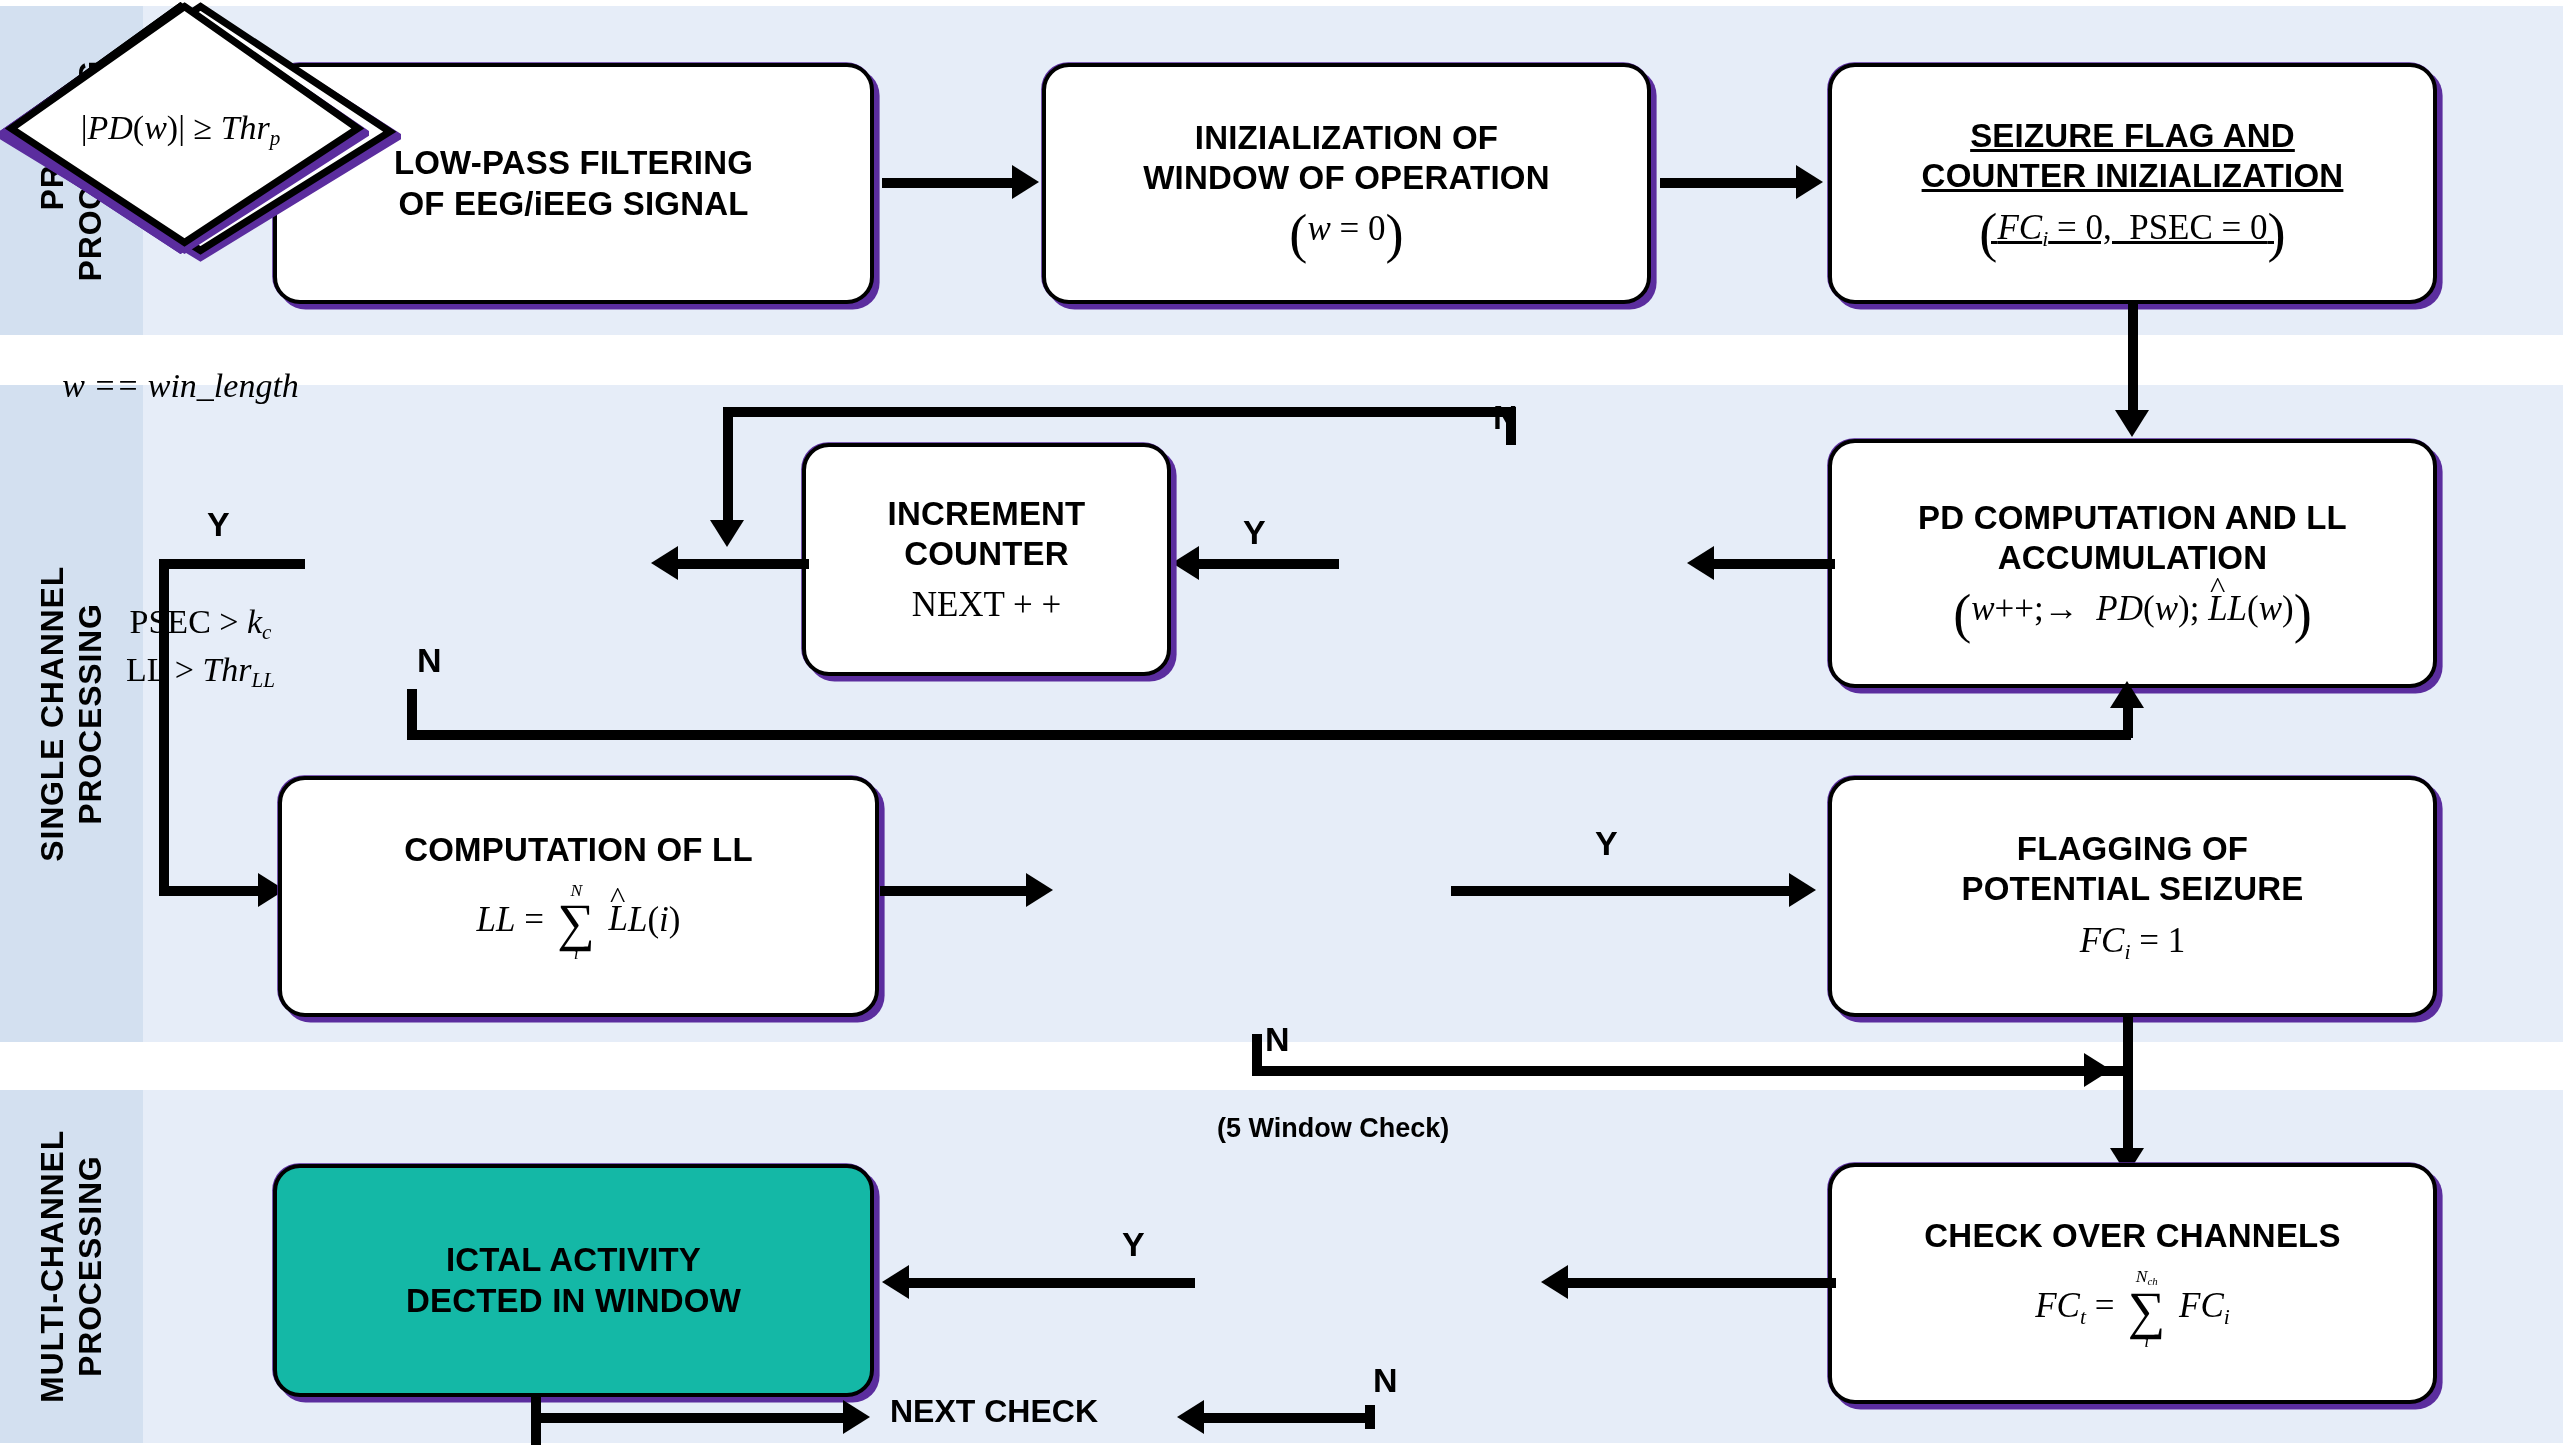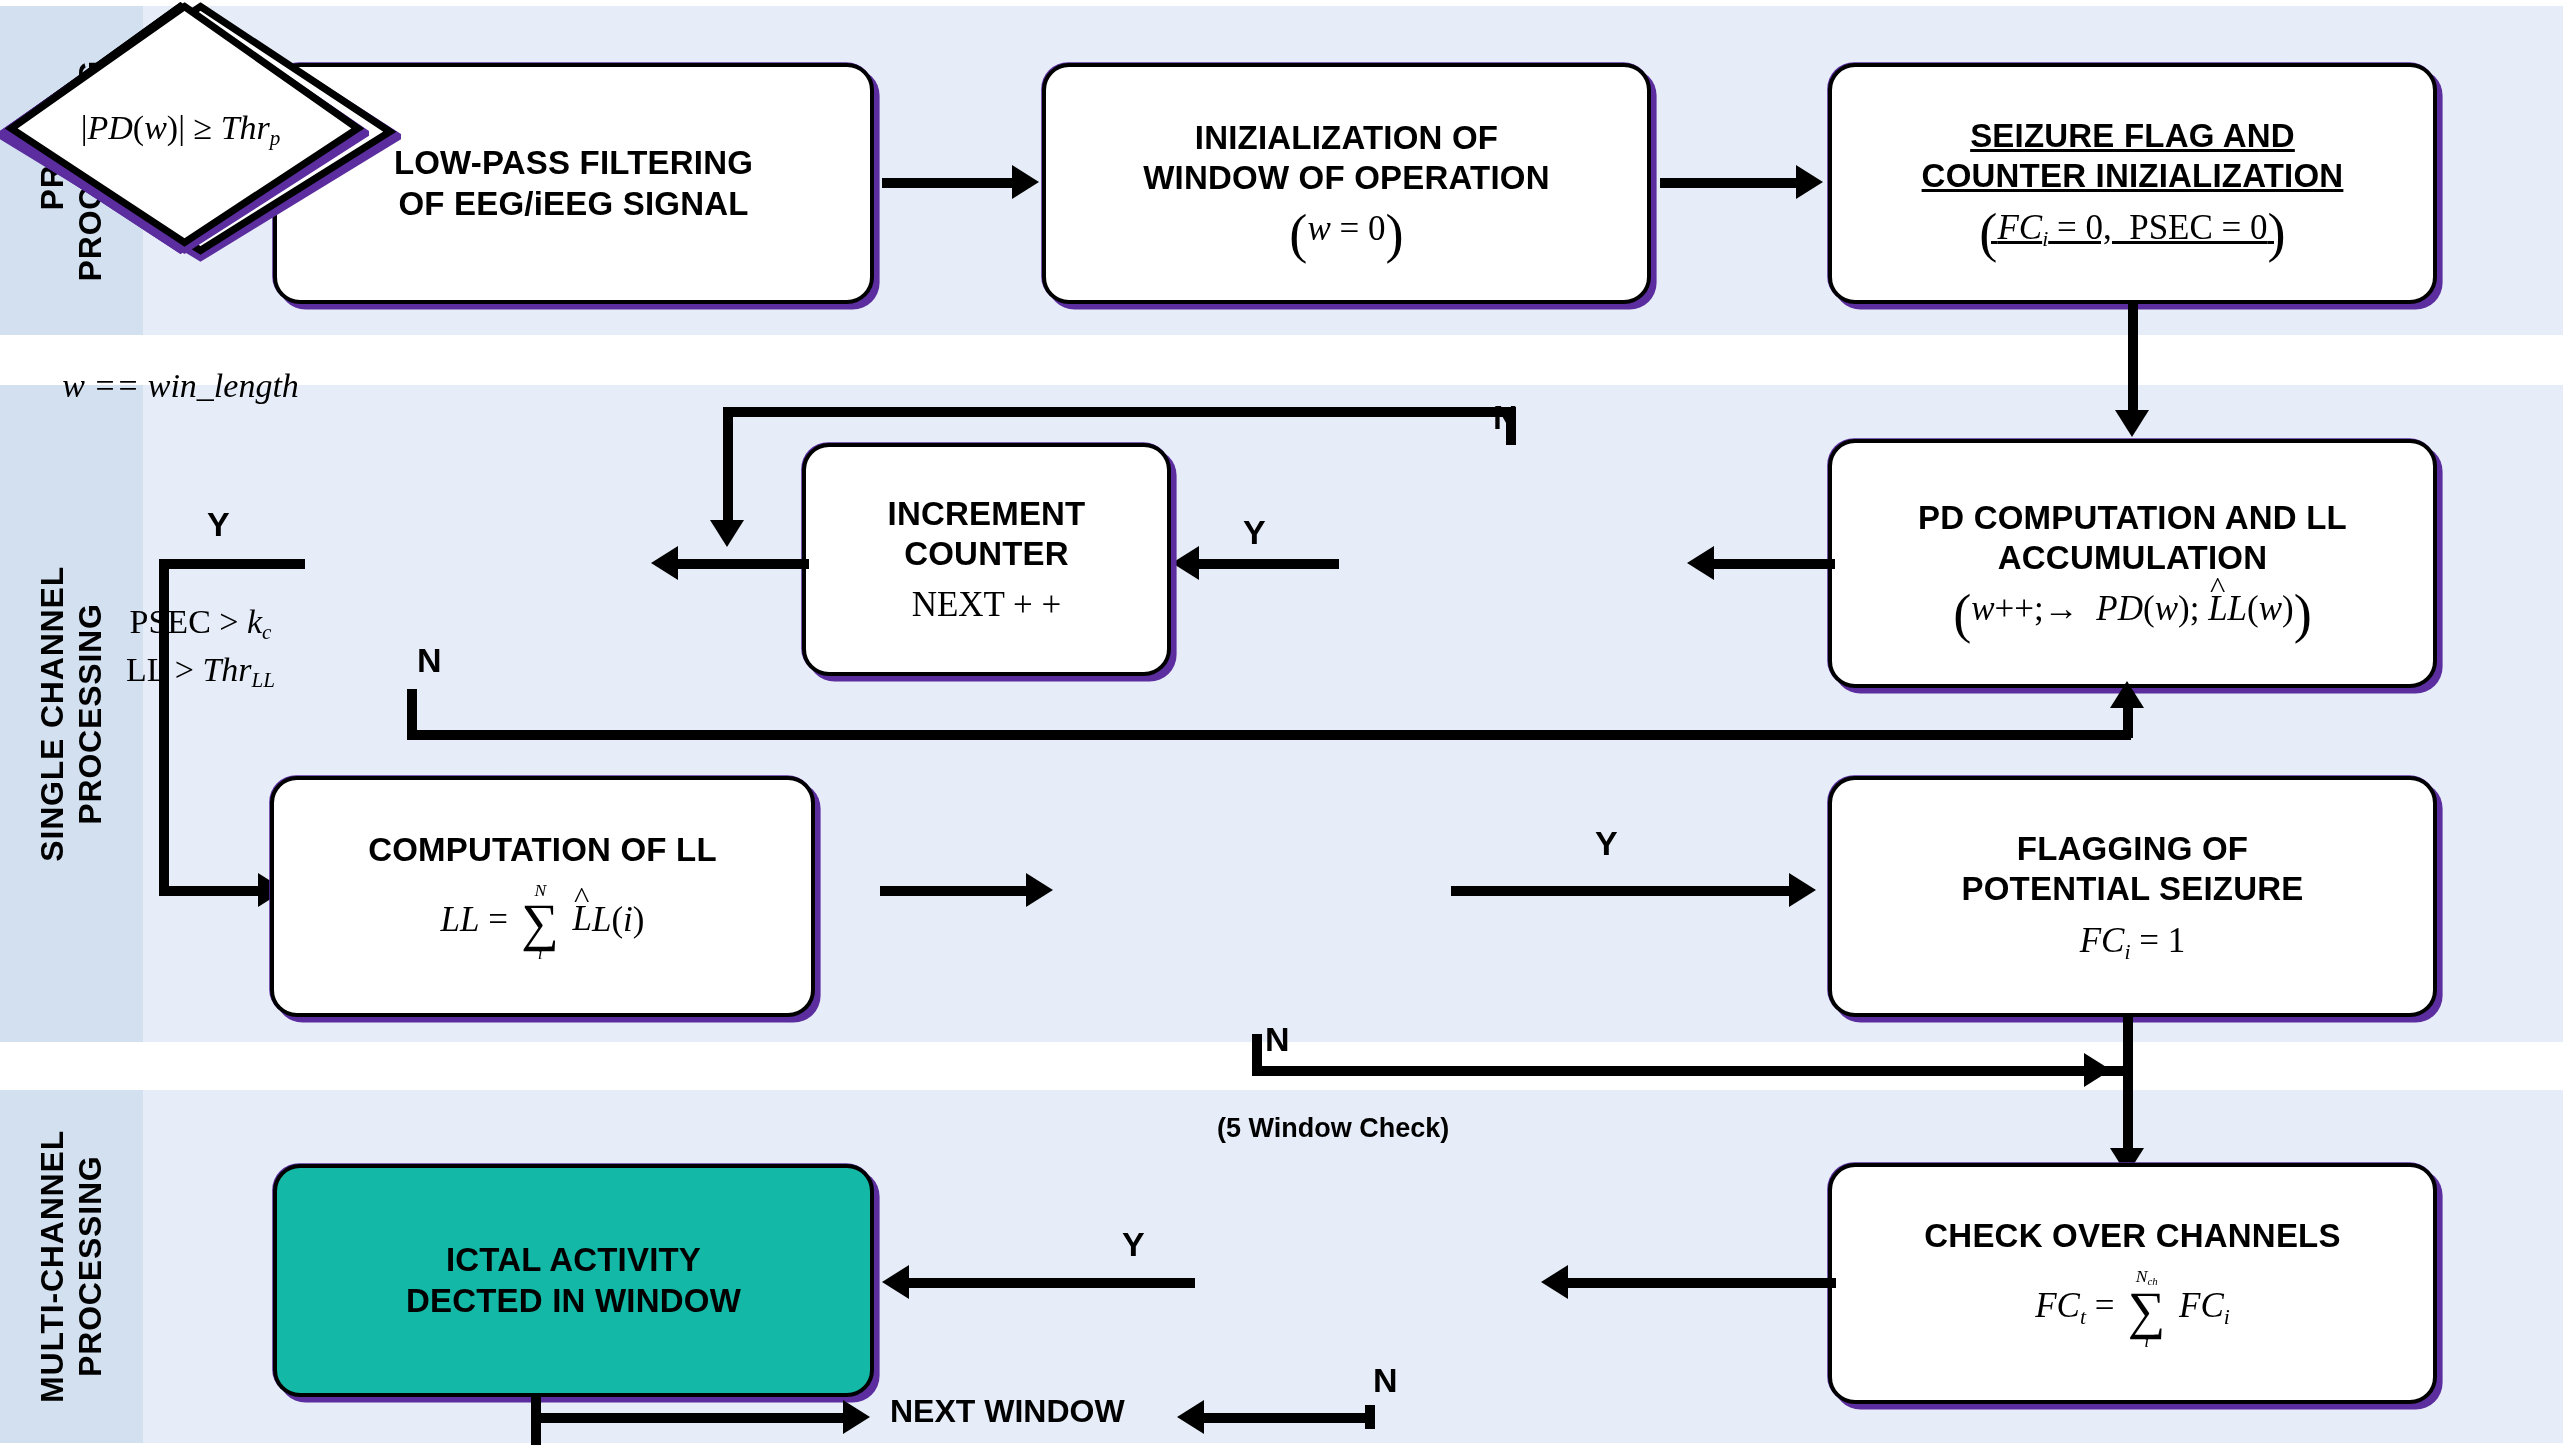--- a/index.html
+++ b/index.html
@@ -155,21 +155,21 @@
   <div class="ln" style="left:159px;top:559px;width:146px;height:9.6px;"></div>
   <div class="ln" style="left:159px;top:559px;width:9.6px;height:337px;"></div>
   <div class="ln" style="left:159px;top:886px;width:104px;height:9.6px;"></div>
   <div class="arw ar-r" style="left:258px;top:873px;"></div>
 
   <div class="ln" style="left:407px;top:689px;width:9.6px;height:50px;"></div>
   <div class="ln" style="left:407px;top:730px;width:1724px;height:9.6px;"></div>
   <div class="ln" style="left:2123px;top:706px;width:9.6px;height:32px;"></div>
   <div class="arw ar-u" style="left:2110px;top:681px;"></div>
 
-  <div class="node proc" style="left:270px;top:776px;width:545px;height:241px;text-align:right;">
+  <div class="node proc" style="left:278px;top:776px;width:601px;height:241px;text-align:right;">
     <div class="ttl">COMPUTATION OF LL</div>
     <div class="frm">
       <span class="it">LL</span> =
       <span class="sum">
           <span class="lim">N</span>
           <span class="sig">∑</span>
           <span class="lim">i</span>
         </span>
       <span class="it hat">L</span><span class="it">L</span>(<span class="it">i</span>)
     </div>
@@ -238,20 +238,20 @@
   <div class="arw ar-l" style="left:882px;top:1265px;"></div>
 
   <div class="node proc term" style="left:273px;top:1164px;width:601px;height:233px;">
     <div class="ttl">ICTAL ACTIVITY<br>DECTED IN WINDOW</div>
   </div>
 
   <div class="ln" style="left:531px;top:1395px;width:9.6px;height:50px;"></div>
   <div class="ln" style="left:531px;top:1413px;width:321px;height:9.6px;"></div>
   <div class="arw ar-r" style="left:843px;top:1400px;"></div>
 
-  <div class="cap" style="left:890px;top:1393px;font-size:32px;">NEXT WINDOW</div>
+  <div class="cap" style="left:890px;top:1393px;font-size:32px;">NEXT CHECK</div>
 
   <div class="ln" style="left:1365px;top:1405px;width:9.6px;height:24px;"></div>
   <div class="ln" style="left:1203px;top:1413px;width:172px;height:9.6px;"></div>
   <div class="arw ar-l" style="left:1177px;top:1400px;"></div>
 
 </div>
 
 
 </body></html>

